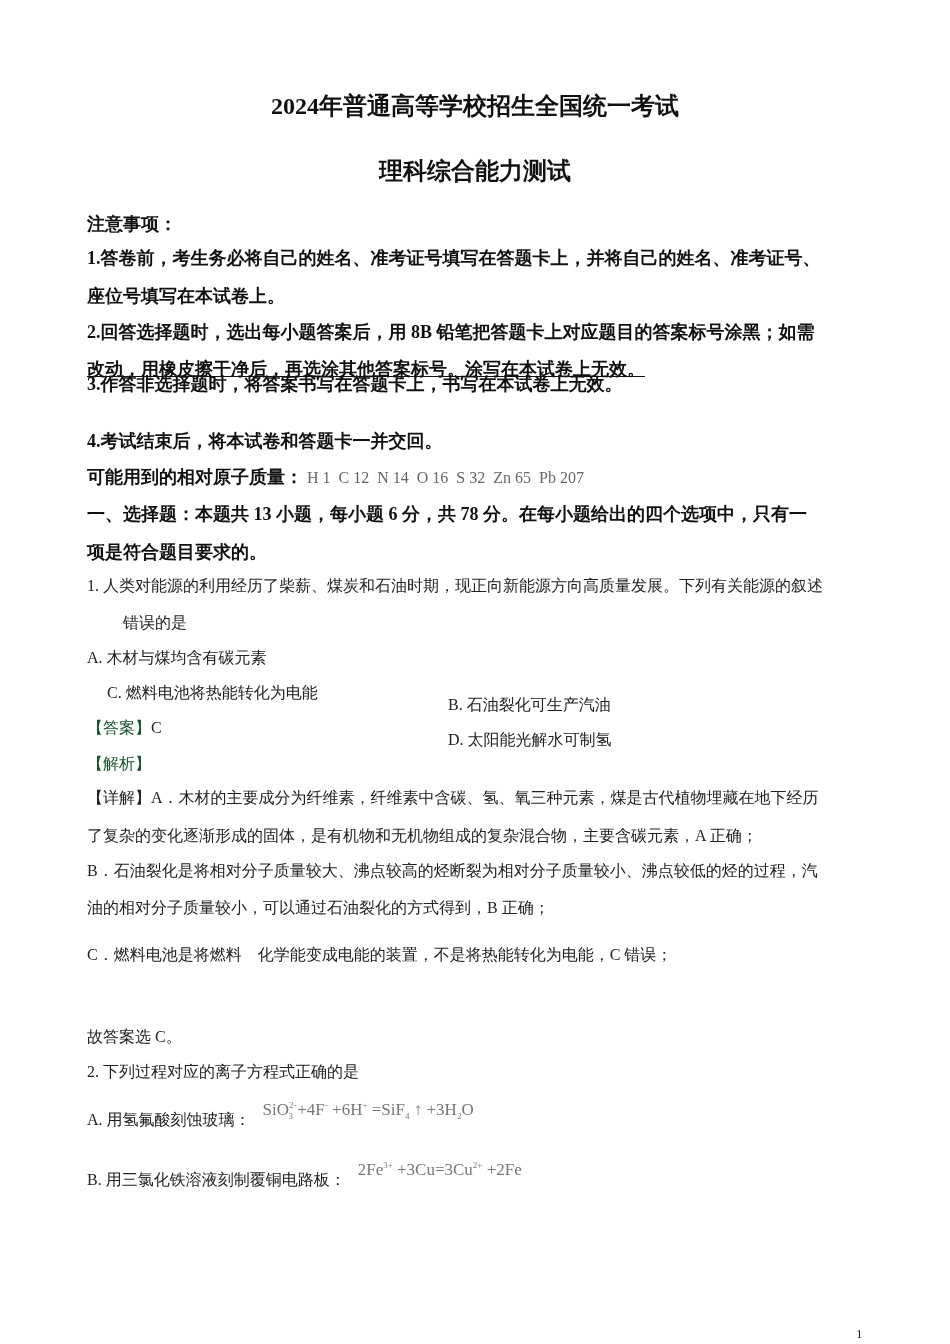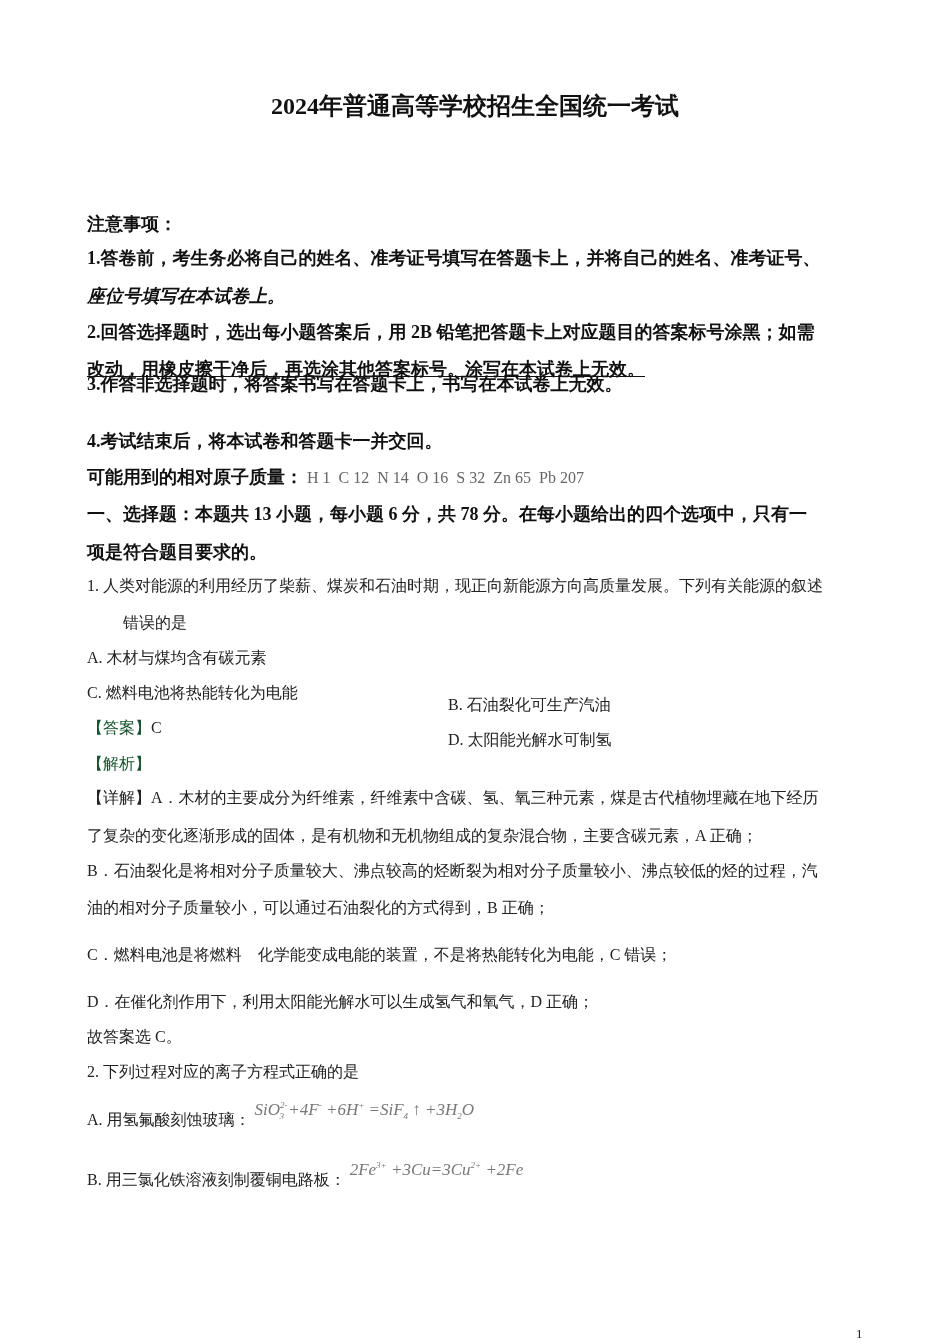--- a/index.html
+++ b/index.html
@@ -6,71 +6,71 @@
   body { width: 950px; height: 1344px; position: relative; overflow: hidden; font-family: "Liberation Serif", "DejaVu Serif", serif; color: #111; }
   .page { position: absolute; left: 0; top: 0; width: 950px; height: 1344px; }
   .title { position: absolute; left: 0; width: 950px; text-align: center; font-weight: bold; font-size: 24px; color: #111; }
   .t1 { top: 90px; }
   .t2 { top: 155px; }
   .line { position: absolute; left: 87px; white-space: nowrap; }
   .bold { font-weight: bold; font-size: 18px; color: #111; }
   .norm { font-size: 16px; color: #222; }
   .gray { color: #666; font-size: 16px; }
   .blue { color: #14532d; }
-  .formula { font-size: 17px; color: #777; margin-left: 4px; position: relative; top: -10px; font-style: italic; }
+  .formula { font-size: 17px; color: #777; margin-left: 12px; position: relative; top: -10px; }
   sup, sub { font-size: 9px; }
   .optB { position: absolute; left: 448px; margin-top: 47px; }
   .pageno { position: absolute; left: 856px; top: 1326px; font-size: 13px; color: #222; }
   .gap { display: inline-block; width: 16px; }
 </style>
 </head>
 <body>
 
 <div class="page">
   <div class="title t1">2024年普通高等学校招生全国统一考试</div>
+  <div class="title t2">理科综合能力测试</div>
 
   <div class="line bold" style="top:212px;">注意事项：</div>
   <div class="line bold" style="top:246px;">1.答卷前，考生务必将自己的姓名、准考证号填写在答题卡上，并将自己的姓名、准考证号、</div>
-  <div class="line bold" style="top:284px;font-style:italic;">座位号填写在本试卷上。</div>
-  <div class="line bold" style="top:320px;">2.回答选择题时，选出每小题答案后，用 2B 铅笔把答题卡上对应题目的答案标号涂黑；如需</div>
+  <div class="line bold" style="top:284px;">座位号填写在本试卷上。</div>
+  <div class="line bold" style="top:320px;">2.回答选择题时，选出每小题答案后，用 8B 铅笔把答题卡上对应题目的答案标号涂黑；如需</div>
   <div class="line bold" style="top:357px;text-decoration:underline;">改动，用橡皮擦干净后，再选涂其他答案标号。涂写在本试卷上无效。</div>
   <div class="line bold" style="top:372px;">3.作答非选择题时，将答案书写在答题卡上，书写在本试卷上无效。</div>
   <div class="line bold" style="top:429px;">4.考试结束后，将本试卷和答题卡一并交回。</div>
 
   <div class="line" style="top:465px;">
     <span class="bold">可能用到的相对原子质量：</span>
     <span class="gray" style="white-space:pre;">H 1  C 12  N 14  O 16  S 32  Zn 65  Pb 207</span>
   </div>
 
   <div class="line bold" style="top:502px;">一、选择题：本题共 13 小题，每小题 6 分，共 78 分。在每小题给出的四个选项中，只有一</div>
   <div class="line bold" style="top:540px;">项是符合题目要求的。</div>
 
   <div class="line norm" style="top:576px;">1. 人类对能源的利用经历了柴薪、煤炭和石油时期，现正向新能源方向高质量发展。下列有关能源的叙述</div>
   <div class="line norm" style="top:613px;margin-left:36px;">错误的是</div>
 
   <div class="line norm" style="top:648px;">A. 木材与煤均含有碳元素</div>
   <div class="optB norm" style="top:648px;">B. 石油裂化可生产汽油</div>
-  <div class="line norm" style="top:683px;">C. 燃料电池将热能转化为电能</div>
+  <div class="line norm" style="top:683px;margin-left:20px;">C. 燃料电池将热能转化为电能</div>
   <div class="optB norm" style="top:683px;">D. 太阳能光解水可制氢</div>
 
   <div class="line norm" style="top:718px;">
     <span class="blue">【答案】</span><span>C</span>
   </div>
   <div class="line norm blue" style="top:754px;">【解析】</div>
 
   <div class="line norm" style="top:788px;">
     <span>【详解】</span><span>A．木材的主要成分为纤维素，纤维素中含碳、氢、氧三种元素，煤是古代植物埋藏在地下经历</span>
   </div>
   <div class="line norm" style="top:826px;">了复杂的变化逐渐形成的固体，是有机物和无机物组成的复杂混合物，主要含碳元素，A 正确；</div>
   <div class="line norm" style="top:861px;">B．石油裂化是将相对分子质量较大、沸点较高的烃断裂为相对分子质量较小、沸点较低的烃的过程，汽</div>
   <div class="line norm" style="top:898px;">油的相对分子质量较小，可以通过石油裂化的方式得到，B 正确；</div>
   <div class="line norm" style="top:945px;">
     <span>C．燃料电池是将燃料</span><span class="gap"></span><span>化学能变成电能的装置，不是将热能转化为电能，C 错误；</span>
   </div>
-  <div class="line norm" style="top:992px;">D．在催化剂作用下，利用太阳能光解水可以生成氢气和氧气，D 正确；</div>
   <div class="line norm" style="top:1027px;">故答案选 C。</div>
 
   <div class="line norm" style="top:1062px;">2. 下列过程对应的离子方程式正确的是</div>
 
   <div class="line norm" style="top:1110px;">
     <span>A. 用氢氟酸刻蚀玻璃：</span><span class="formula"><span>SiO</span><sup>2-</sup><sub style="margin-left:-8px;">3</sub><span> +4F</span><sup>-</sup><span> +6H</span><sup>+</sup><span> =SiF</span><sub>4</sub><span> ↑ +3H</span><sub>2</sub><span>O</span></span>
   </div>
 
   <div class="line norm" style="top:1170px;">
     <span>B. 用三氯化铁溶液刻制覆铜电路板：</span><span class="formula"><span>2Fe</span><sup>3+</sup><span> +3Cu=3Cu</span><sup>2+</sup><span> +2Fe</span></span>

